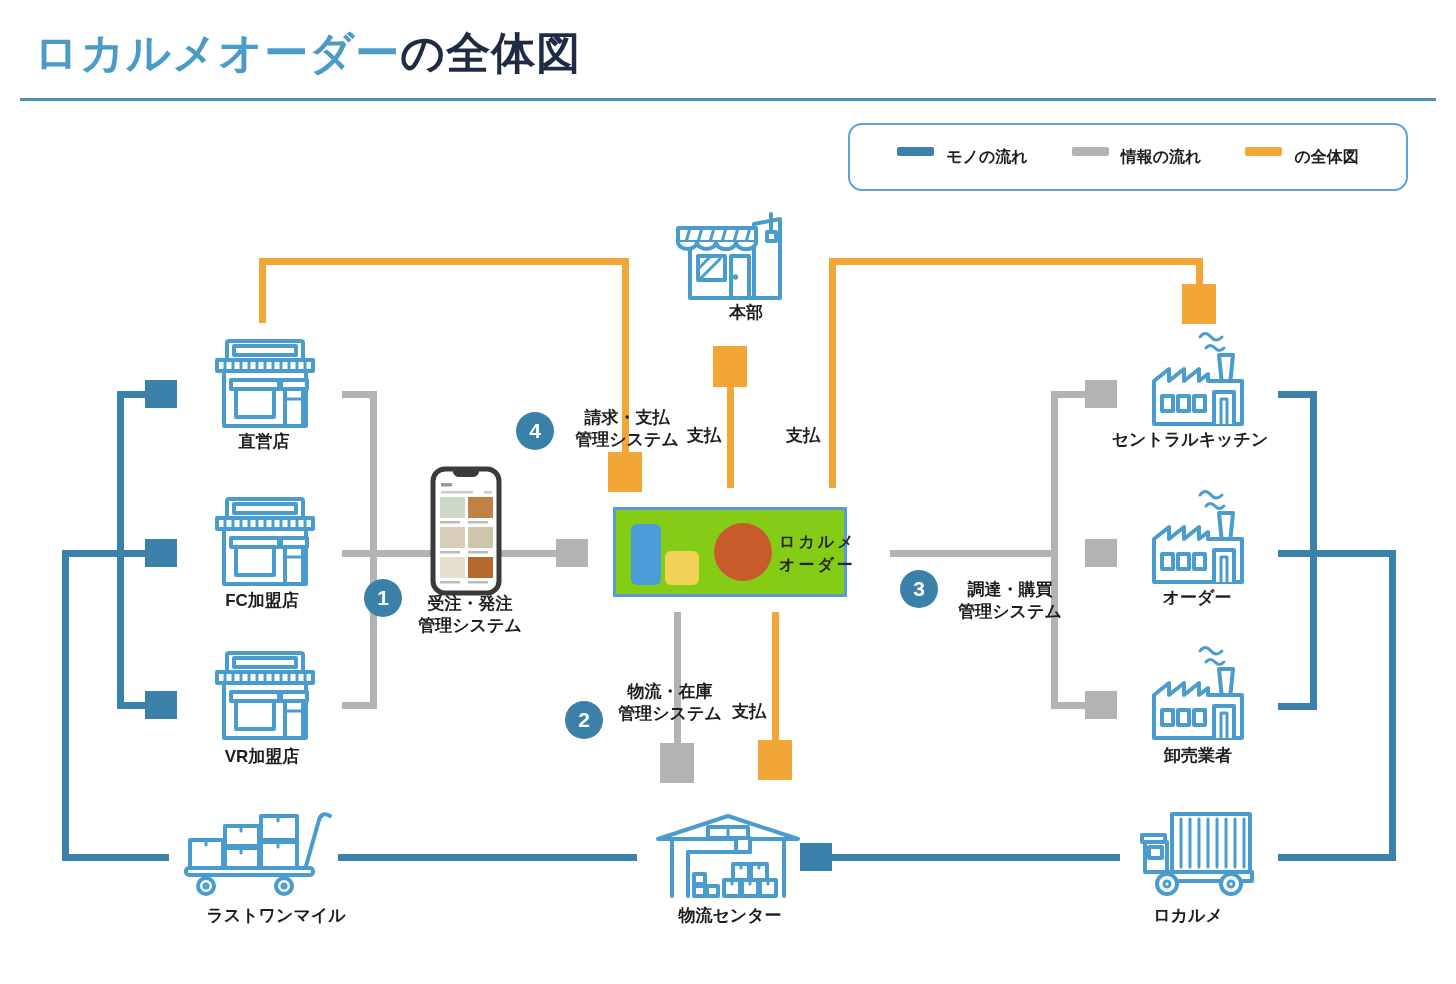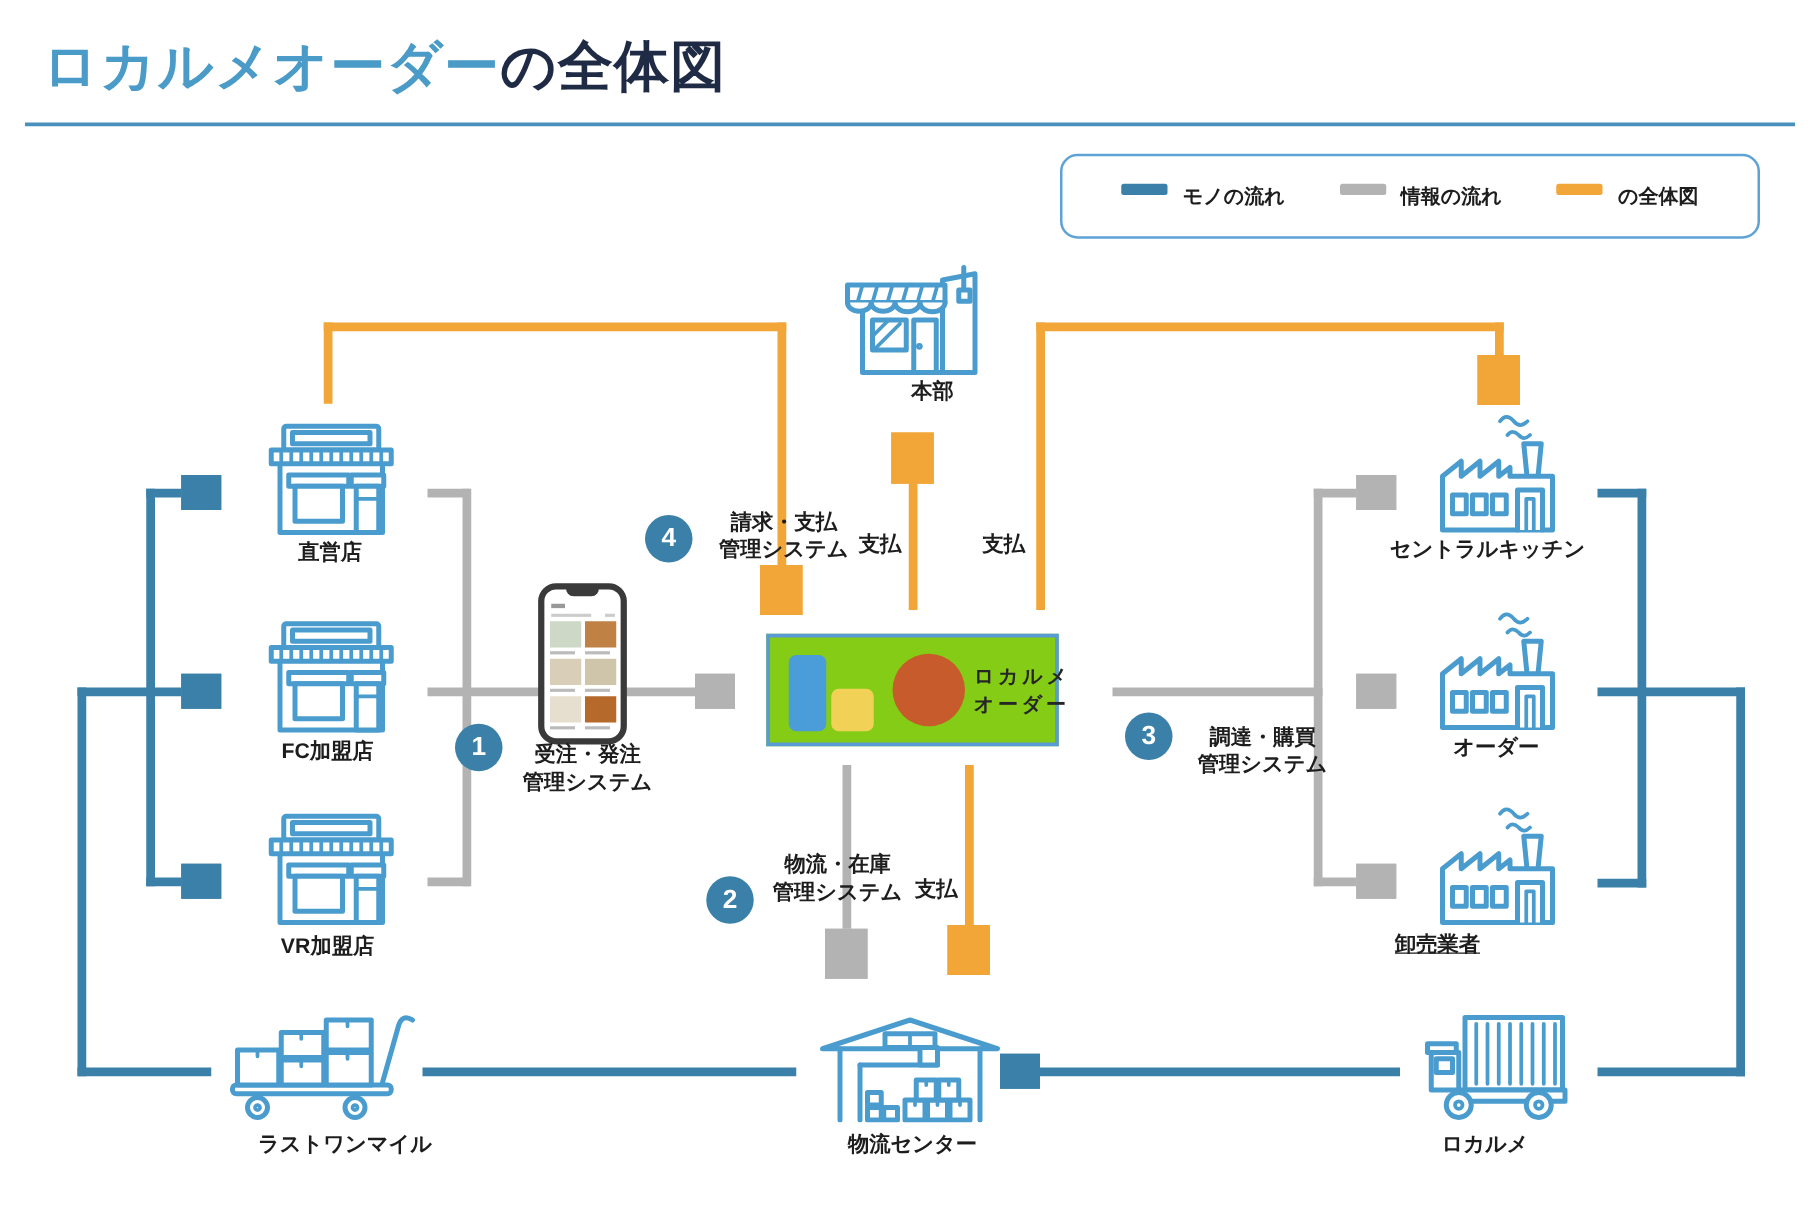--- a/index.html
+++ b/index.html
@@ -337,18 +337,18 @@
   <div class="lab rt" style="left:653px;top:425px;width:68px;">支払</div>
   <div class="lab rt" style="left:752px;top:425px;width:68px;">支払</div>
   <div class="lab rt" style="left:698px;top:701px;width:68px;">支払</div>
 
   <div class="lab" style="left:746px;top:302px;">本部</div>
   <div class="lab" style="left:264px;top:431px;">直営店</div>
   <div class="lab" style="left:262px;top:590px;">FC加盟店</div>
   <div class="lab" style="left:262px;top:746px;">VR加盟店</div>
   <div class="lab" style="left:1190px;top:429px;">セントラルキッチン</div>
   <div class="lab" style="left:1197px;top:587px;">オーダー</div>
-  <div class="lab" style="left:1150px;top:745px;text-decoration:underline;">卸売業者</div>
+  <div class="lab" style="left:1198px;top:745px;">卸売業者</div>
   <div class="lab" style="left:276px;top:905px;">ラストワンマイル</div>
   <div class="lab" style="left:730px;top:905px;">物流センター</div>
   <div class="lab" style="left:1188px;top:905px;">ロカルメ</div>
 
 </div>
 
 </body></html>

